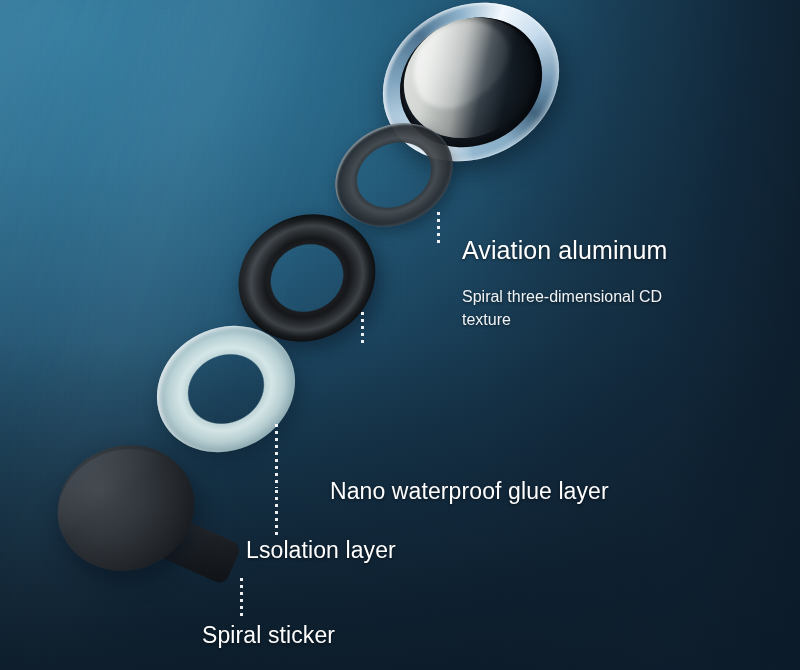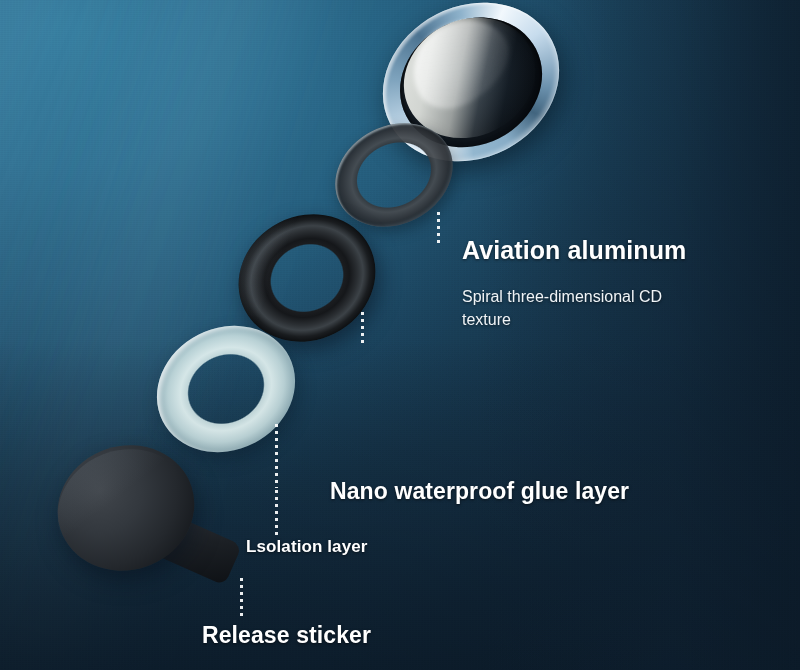--- a/index.html
+++ b/index.html
@@ -247,21 +247,21 @@
     width: 3px;
     background-image: linear-gradient(to bottom, rgba(255,255,255,0.92) 50%, rgba(255,255,255,0) 0%);
     background-size: 3px 7px;
     background-repeat: repeat-y;
   }
 
   
   .label { position: absolute; }
   .title {
     color: #ffffff;
-    font-weight: bold;
+    font-weight: normal;
     letter-spacing: 0.1px;
     text-shadow: 0 1px 3px rgba(0,0,0,0.55);
     white-space: nowrap;
   }
   .subtitle {
     color: #f0f4f7;
     font-weight: normal;
     text-shadow: 0 1px 3px rgba(0,0,0,0.5);
   }
 
@@ -270,21 +270,21 @@
   #label-aluminum .subtitle { font-size: 16px; line-height: 23px; margin-top: 20px; width: 215px; }
 
   #label-glass { left: 400px; top: 344px; width: 300px; }
   #label-glass .title { font-size: 25px; }
   #label-glass .subtitle { font-size: 16px; line-height: 22px; margin-top: 5px; }
 
   #label-glue { left: 330px; top: 478px; }
   #label-glue .title { font-size: 23px; }
 
   #label-isolation { left: 246px; top: 537px; }
-  #label-isolation .title { font-size: 17px; }
+  #label-isolation .title { font-size: 23px; }
 
   #label-release { left: 202px; top: 622px; }
   #label-release .title { font-size: 23px; }
 </style>
 </head>
 <body>
 
 <div id="stage">
 
   <div class="bg-base"></div>
@@ -340,16 +340,16 @@
 
   <div class="label" id="label-glue">
     <div class="title">Nano waterproof glue layer</div>
   </div>
 
   <div class="label" id="label-isolation">
     <div class="title">Lsolation layer</div>
   </div>
 
   <div class="label" id="label-release">
-    <div class="title">Release sticker</div>
+    <div class="title">Spiral sticker</div>
   </div>
 
 </div>
 
 </body></html>

